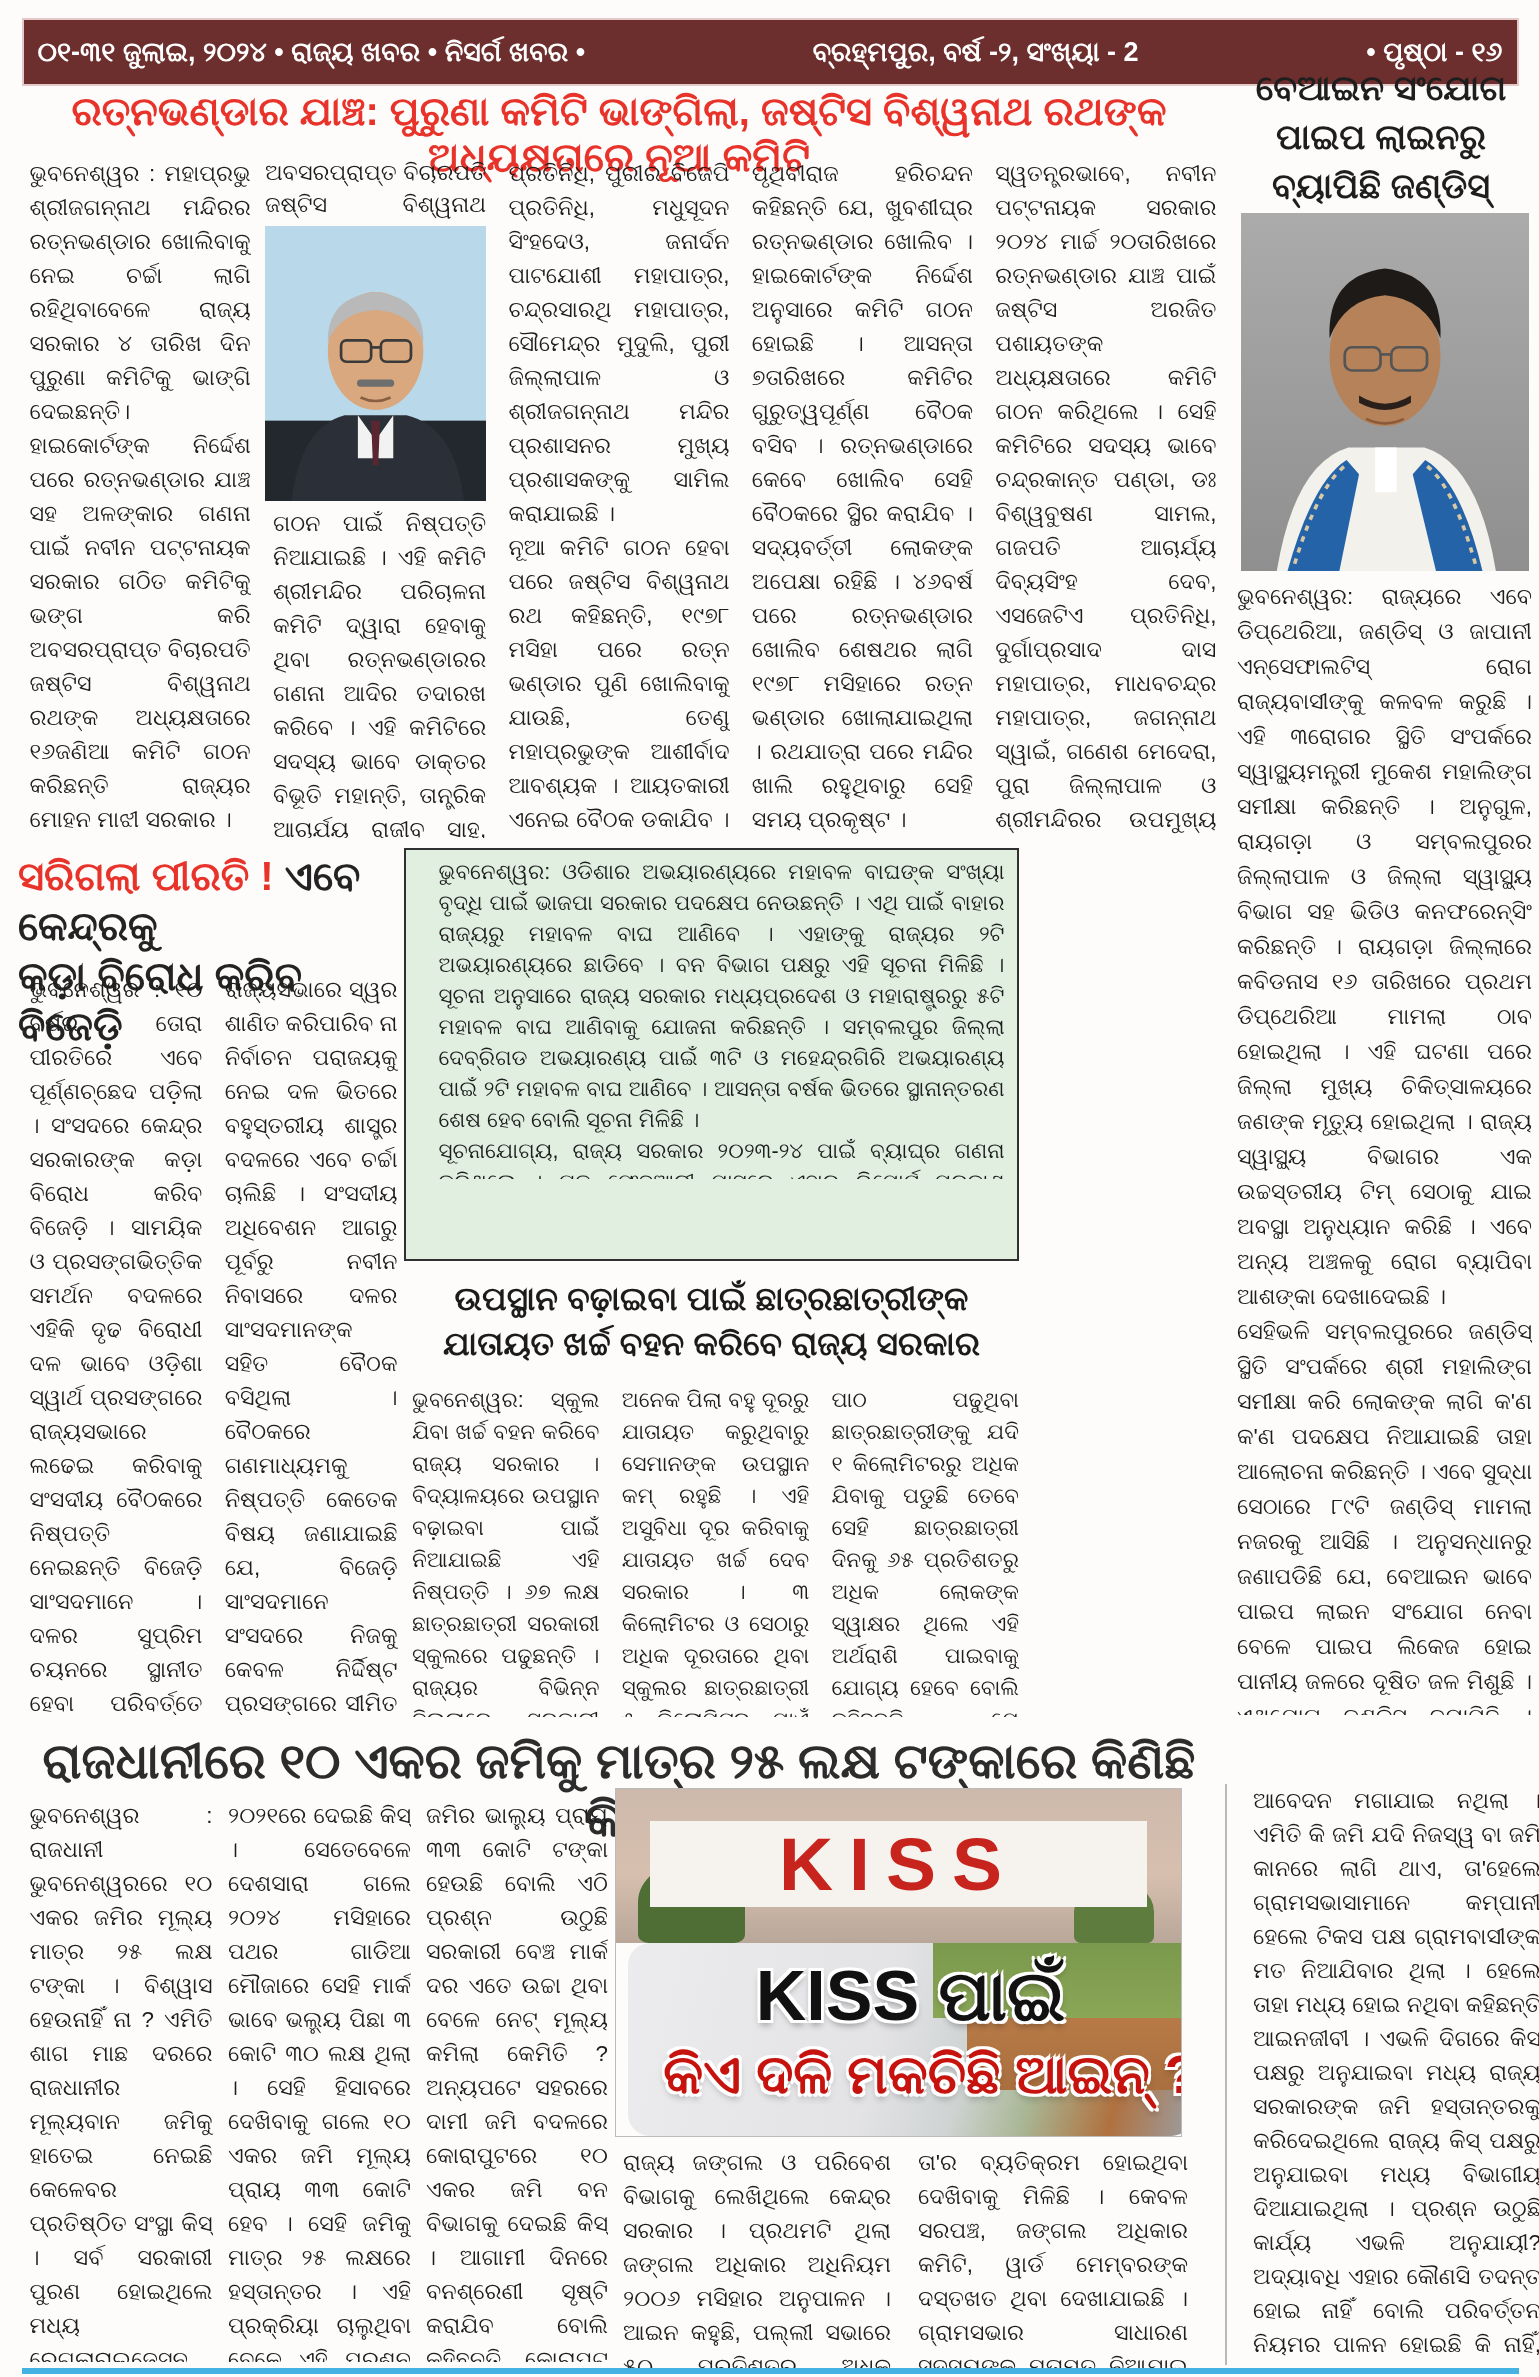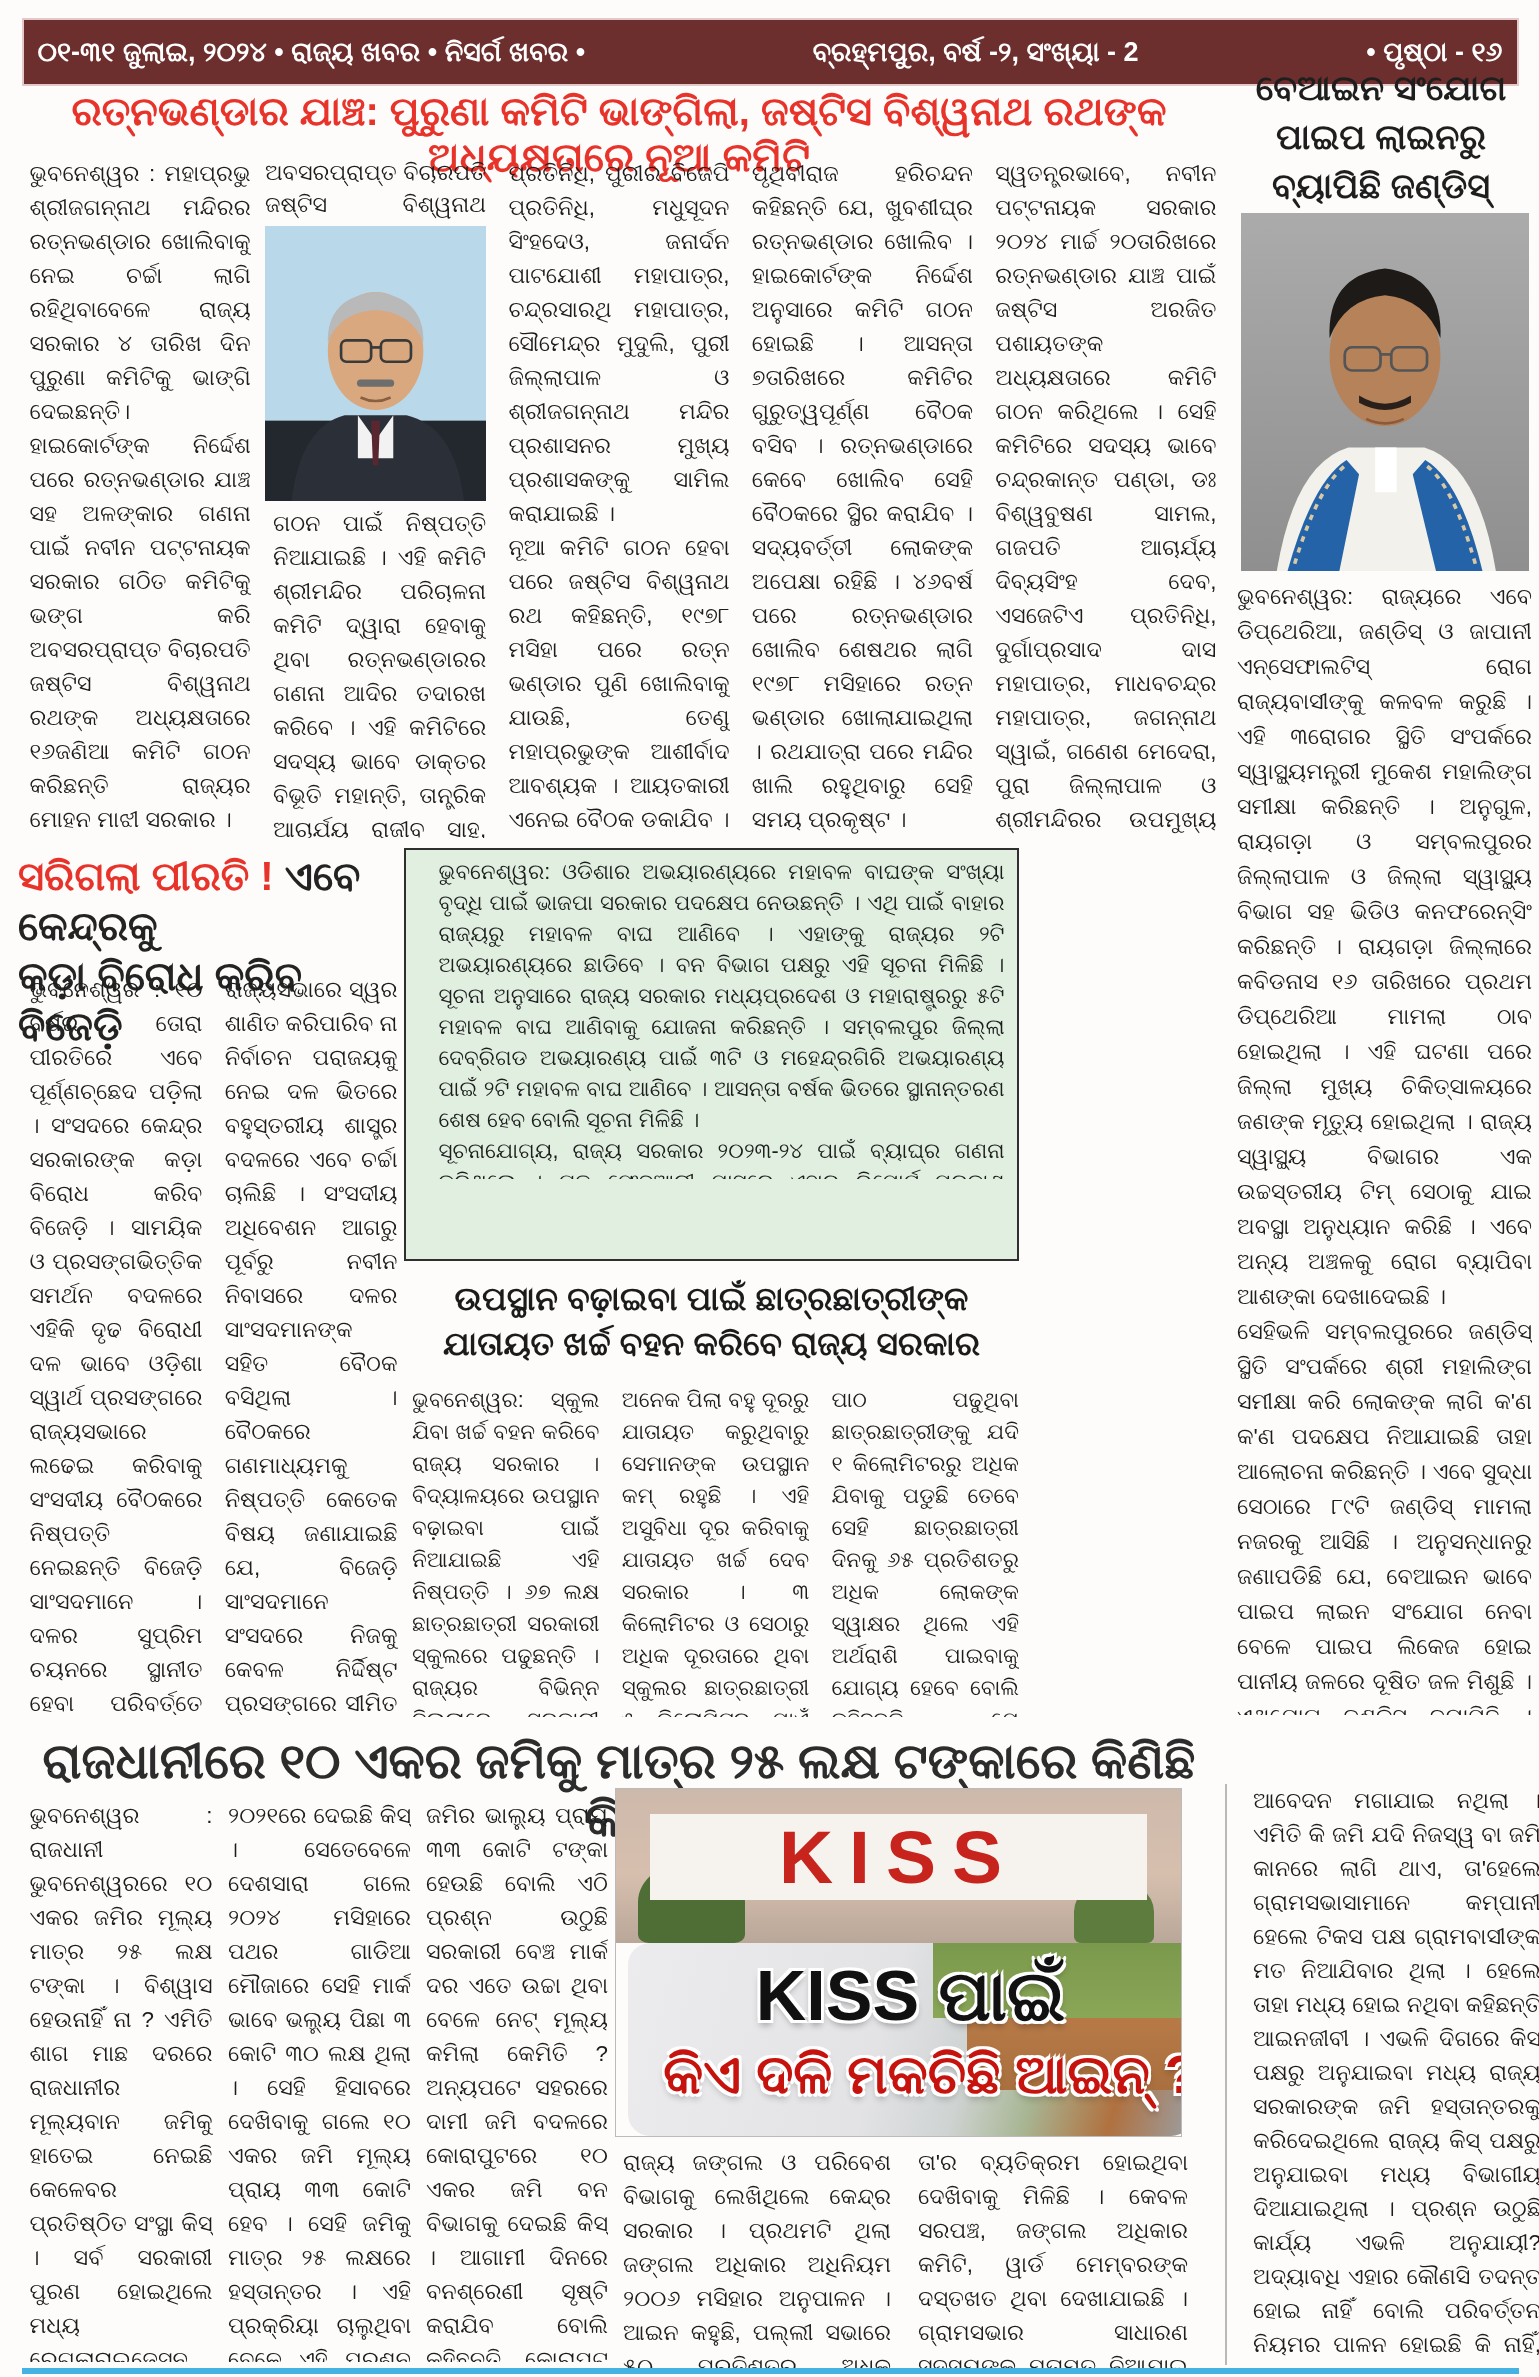--- a/index.html
+++ b/index.html
@@ -31,21 +31,21 @@
   .col{font-size:22.4px;line-height:34px;text-align:justify;white-space:pre-line;overflow:hidden;margin-left:8px;}
   .cols{display:flex;gap:14.3px;}
   .cols .col{flex:1;}
   .smalltop{font-size:22.4px;line-height:32px;text-align:justify;overflow:hidden;height:64px;margin-bottom:5.4px;}
   
   .photo-frame{background:#dfe7ec;overflow:hidden;position:relative;}
   .sidebar-body{font-size:22.4px;line-height:35px;text-align:justify;white-space:pre-line;overflow:hidden;}
   
   .kiss-pic{left:615px;top:1788px;width:565px;height:347px;overflow:hidden;border:0.9px solid #bbb;}
   .kiss-top{position:absolute;left:0;top:0;width:100%;height:154px;background:linear-gradient(180deg,#cdb9ab 0%,#d7bfae 55%,#b9a799 100%);}
-  .kiss-top .band{position:absolute;left:6%;top:25px;width:88%;height:86px;background:#f6f3ee;display:flex;align-items:center;justify-content:center;}
+  .kiss-top .band{position:absolute;left:6%;top:32px;width:88%;height:86px;background:#f6f3ee;display:flex;align-items:center;justify-content:center;}
   .kiss-top .logo{font-size:75px;font-weight:bold;letter-spacing:16px;color:#c6241d;font-family:"Liberation Sans",sans-serif;}
   .kiss-top .tree1,.kiss-top .tree2{position:absolute;bottom:0;width:107px;height:82px;border-radius:50% 50% 10% 10%;background:#4e6e35;}
   .kiss-top .tree1{left:21.5px;} .kiss-top .tree2{right:27px;width:80px;height:63px;background:#5d7c3e;}
   .kiss-bottom{position:absolute;left:12px;top:154px;width:100%;height:193px;
     background:linear-gradient(105deg,#ececee 0%,#e3e3e6 45%,#cfd3d2 60%,#a8b694 72%,#b0713f 86%,#9aa0a6 100%);border-radius:22px;}
   .kiss-bottom .grass{position:absolute;right:0;top:0;width:46%;height:75px;background:linear-gradient(180deg,#7b994c,#8aa657);}
   .kiss-bottom .road{position:absolute;right:0;top:75px;width:40%;height:72px;background:linear-gradient(180deg,#b77a47,#a96f3e);}
   .kiss-overlay1{position:absolute;left:0;top:12.5px;width:100%;text-align:center;font-size:70px;font-weight:bold;color:#111;
     text-shadow:-2.7px -2.7px 0 #fff,2.7px -2.7px 0 #fff,-2.7px 2.7px 0 #fff,2.7px 2.7px 0 #fff,0 4.5px 7.2px rgba(0,0,0,.35);}
   .kiss-overlay2{position:absolute;left:0;top:100px;width:100%;text-align:center;font-size:54px;font-weight:bold;color:#c6130e;

